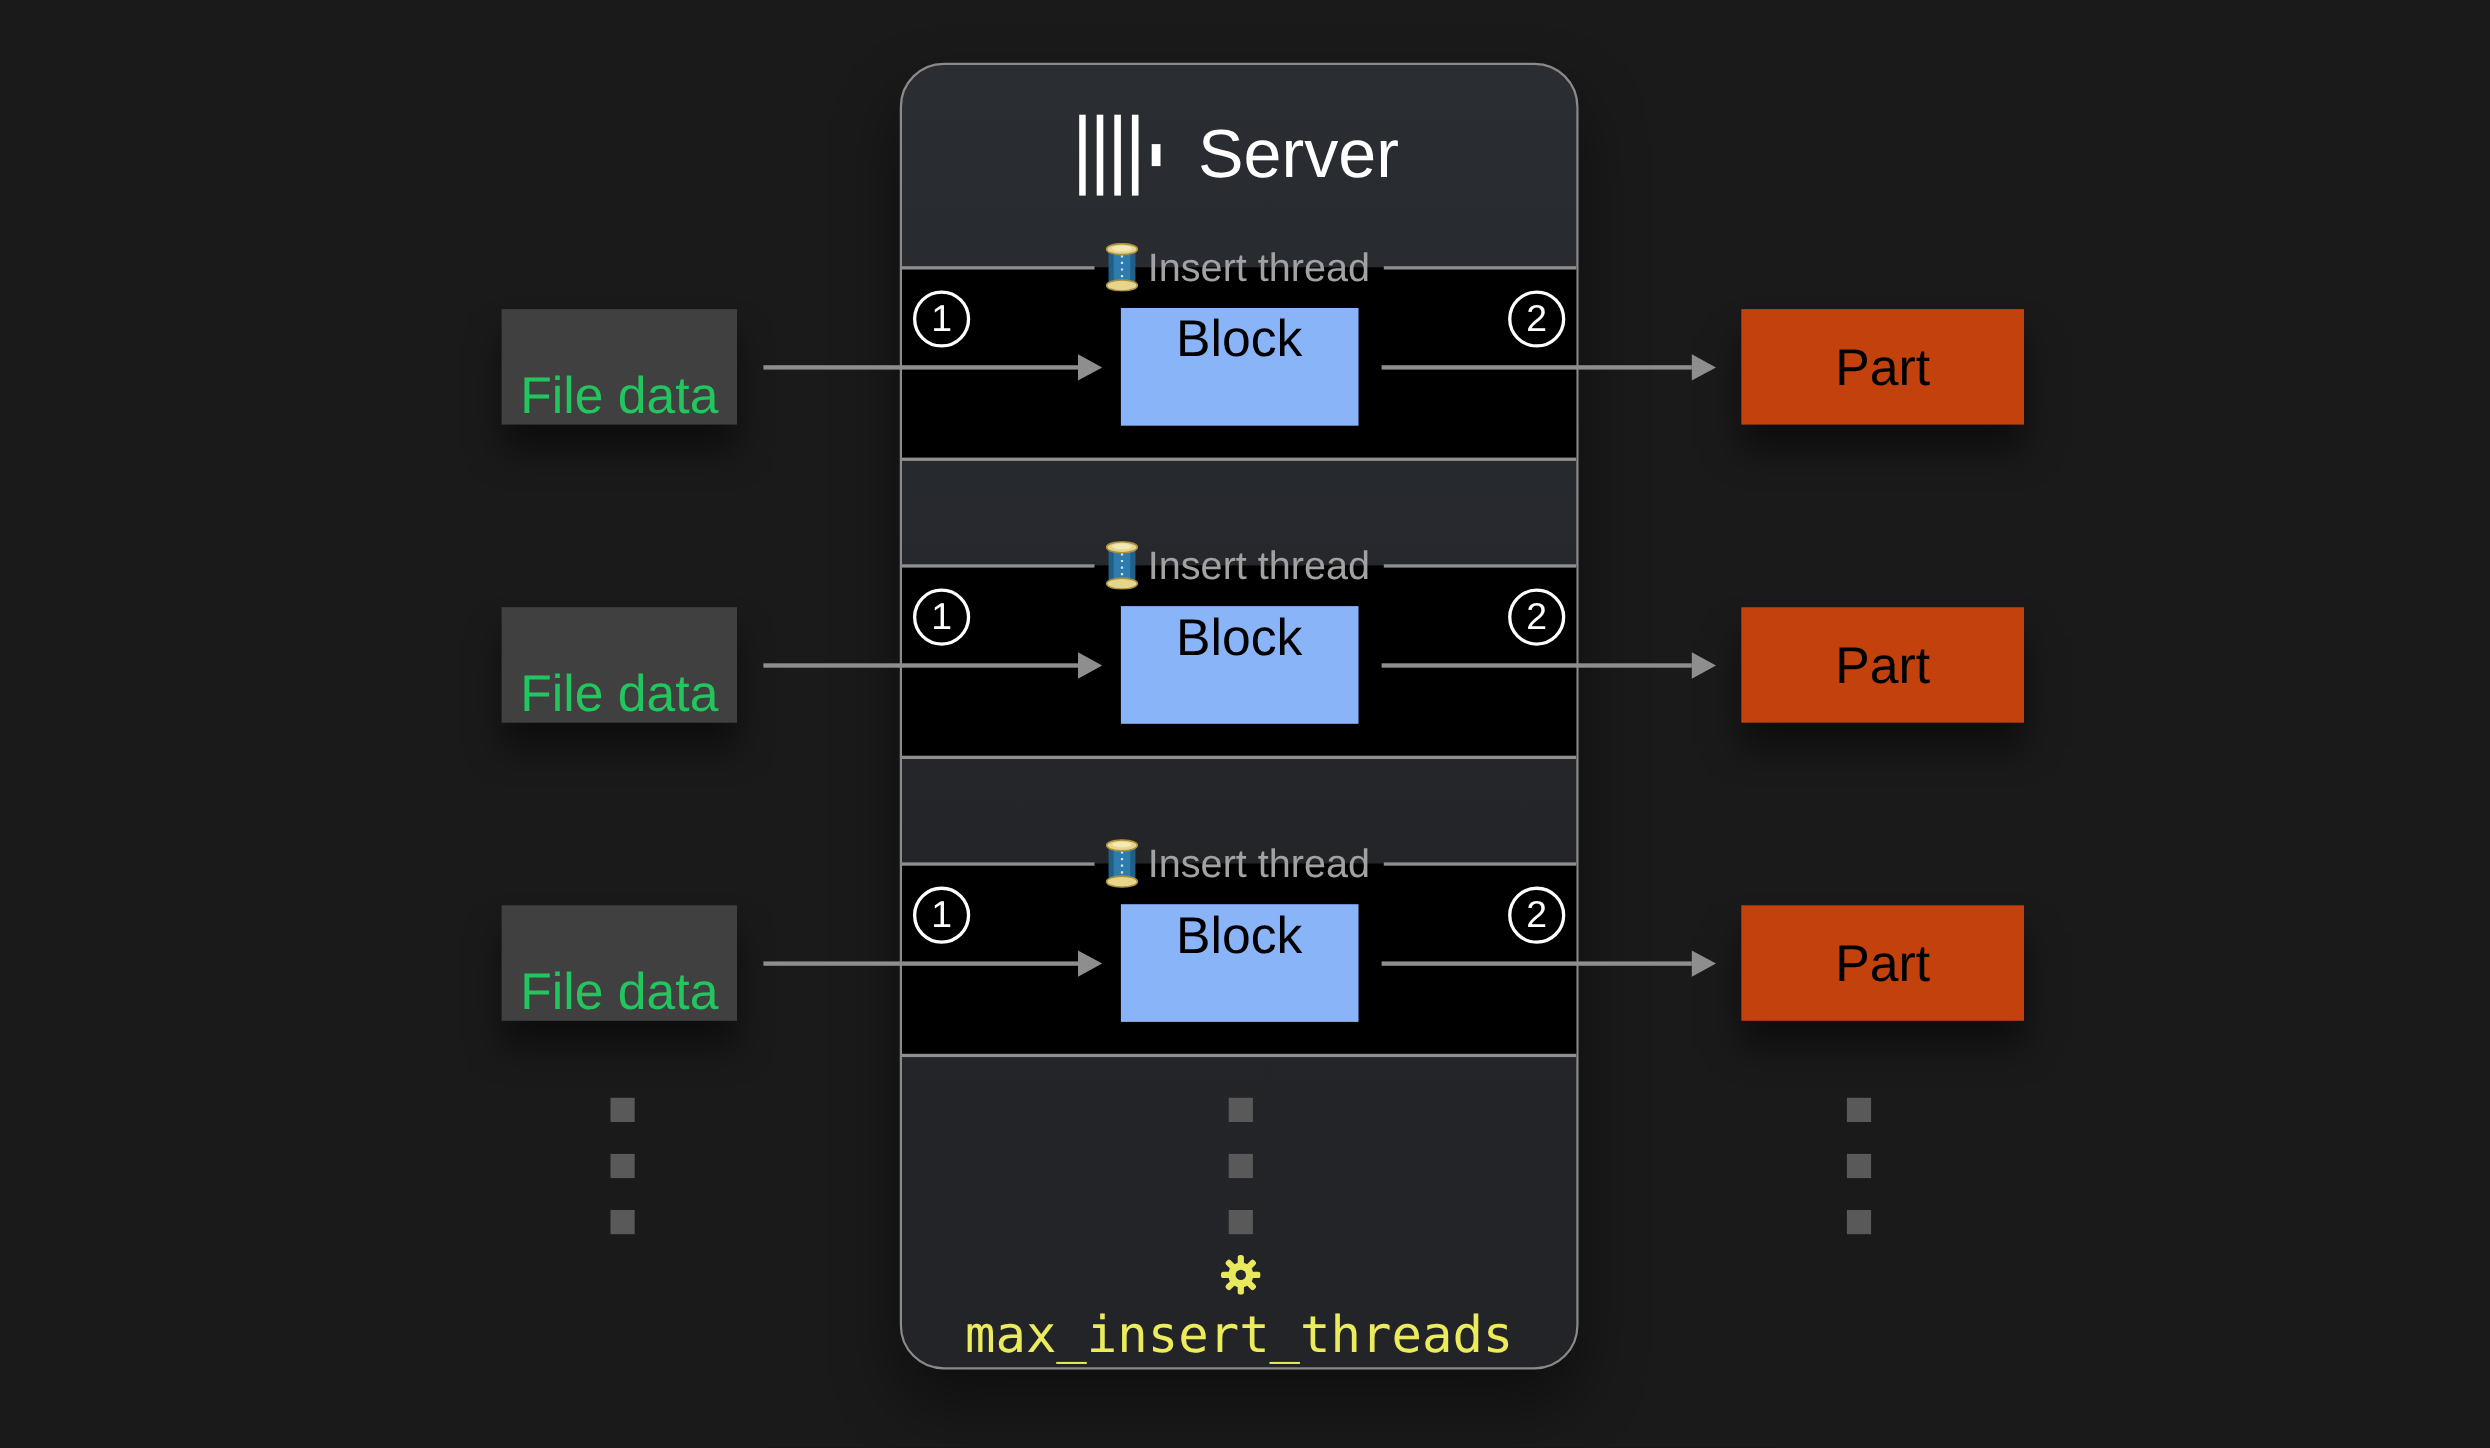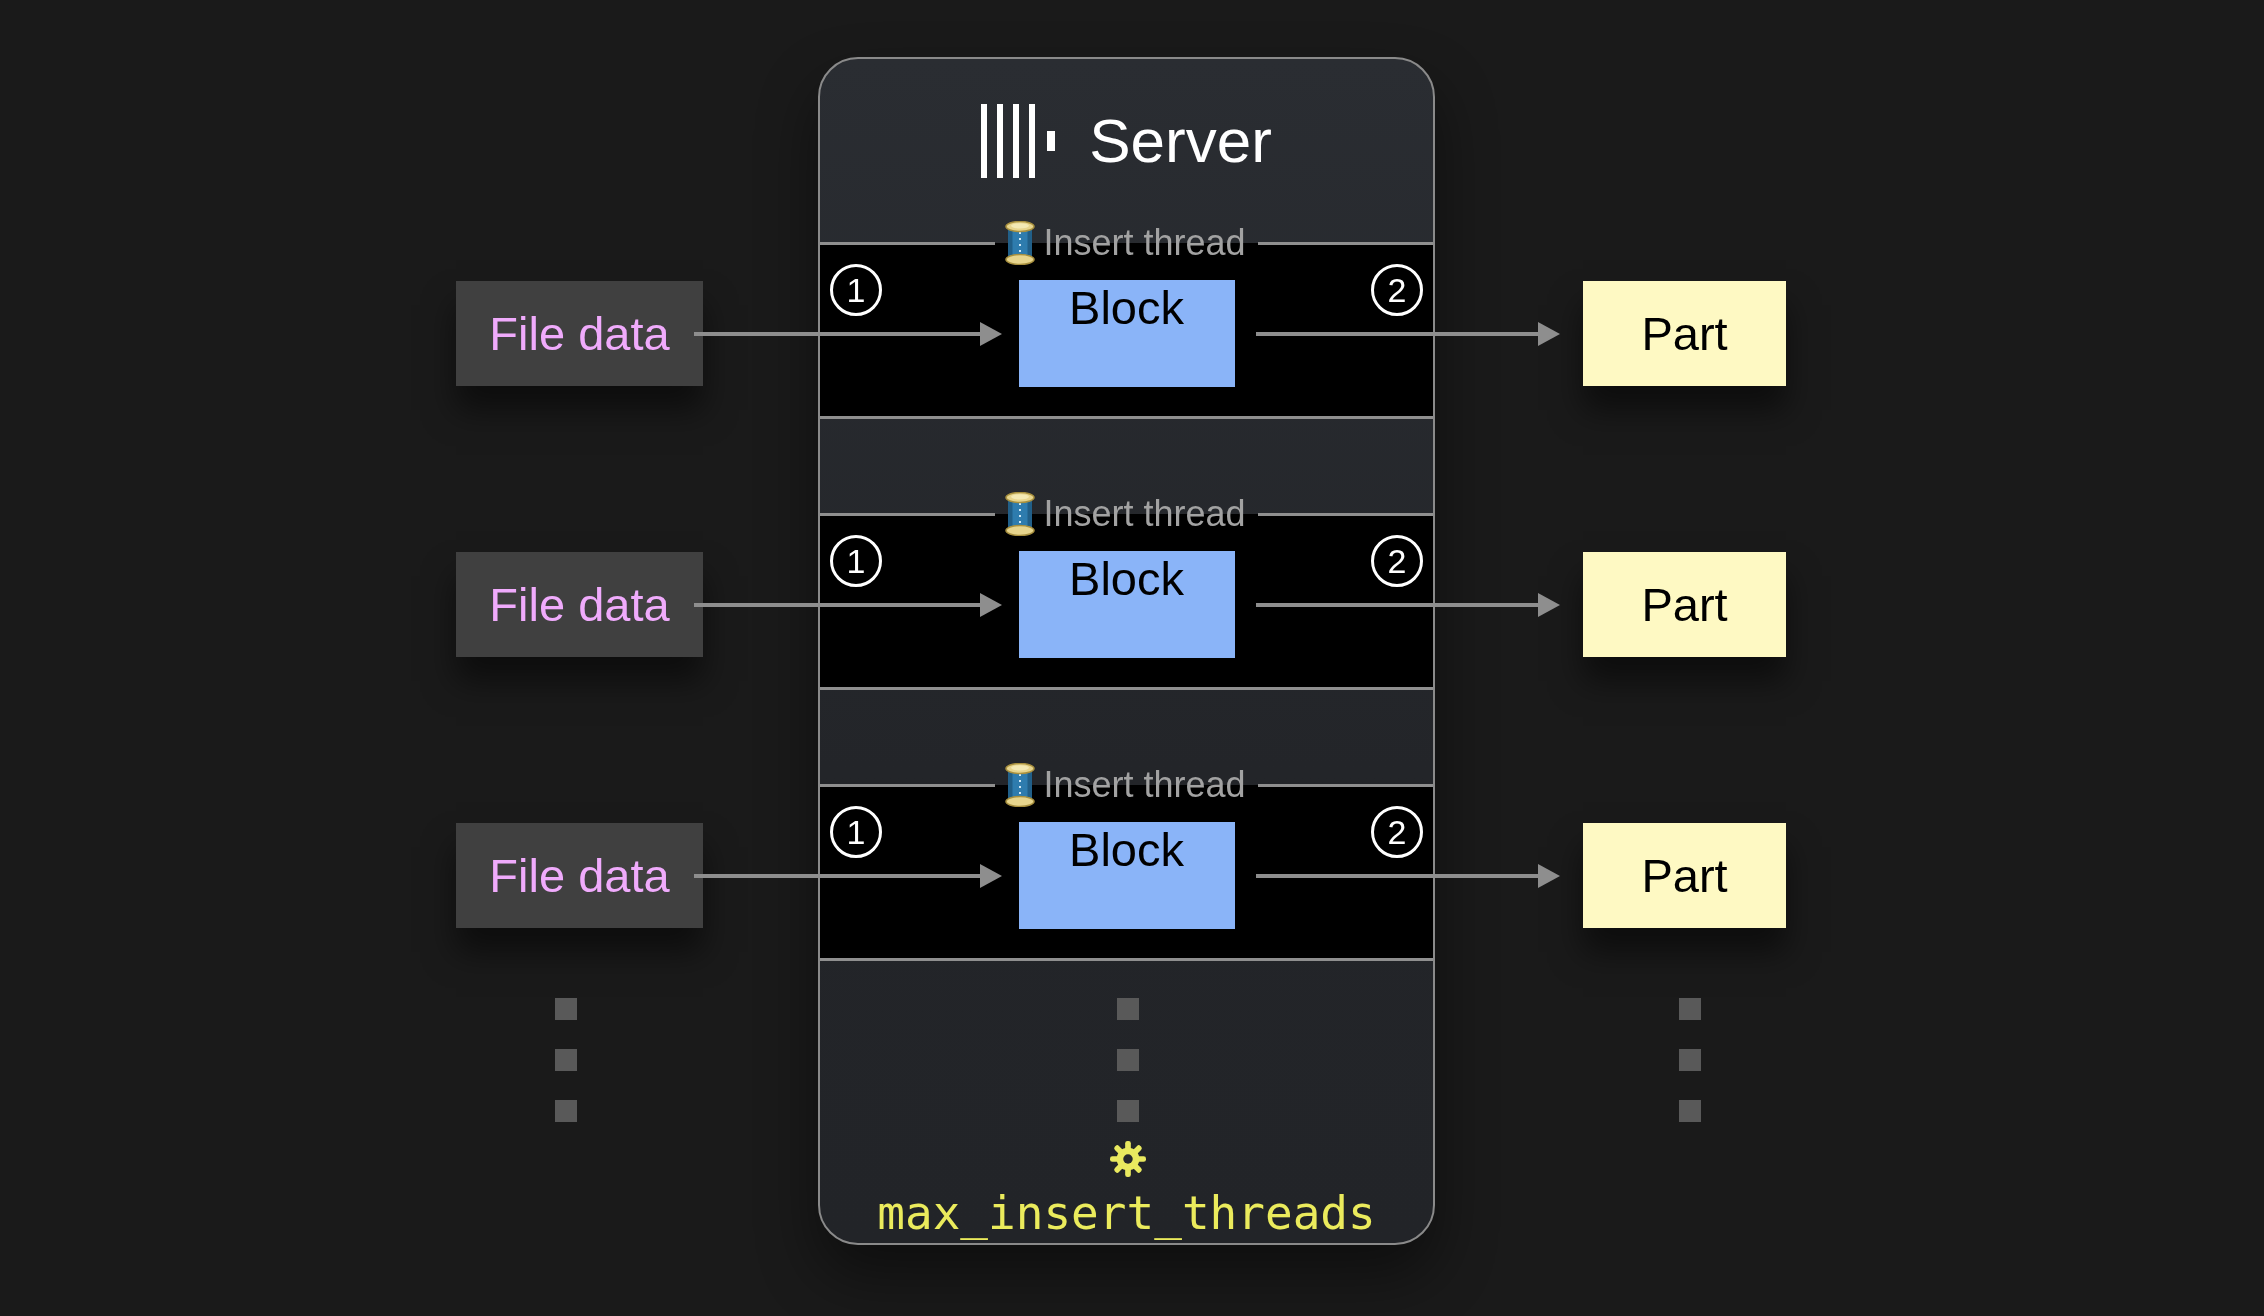--- a/index.html
+++ b/index.html
@@ -53,22 +53,22 @@
   .setting-label{
     position:absolute;left:818px;top:1186px;width:617px;text-align:center;
     font-family:"DejaVu Sans Mono","Liberation Mono",monospace;
     font-size:46px;color:#ebeb5c;
   }
   
   .iobox{
     position:absolute;height:105px;display:flex;align-items:center;justify-content:center;
     font-size:47px;box-shadow:0 24px 30px rgba(0,0,0,.5);
   }
-  .filedata{left:456px;width:247px;background:#404040;color:#f0abfc;}
-  .part{left:1583px;width:203px;background:#fef9c3;color:#000000;}
+  .filedata{left:456px;width:214px;background:#404040;color:#22c55e;align-items:flex-end;}
+  .part{left:1583px;width:257px;background:#c2410c;color:#000000;}
   .r1{top:281px}.r2{top:552px}.r3{top:823px}
   
   .arrow{position:absolute;height:24px;}
   .arrow .shaft{position:absolute;left:0;top:10px;height:4px;background:#8e8e8e;}
   .arrow .head{
     position:absolute;right:0;top:0;width:0;height:0;
     border-top:12px solid transparent;border-bottom:12px solid transparent;
     border-left:22px solid #8e8e8e;
   }
   .arrow.left{left:694px;width:308px;}

